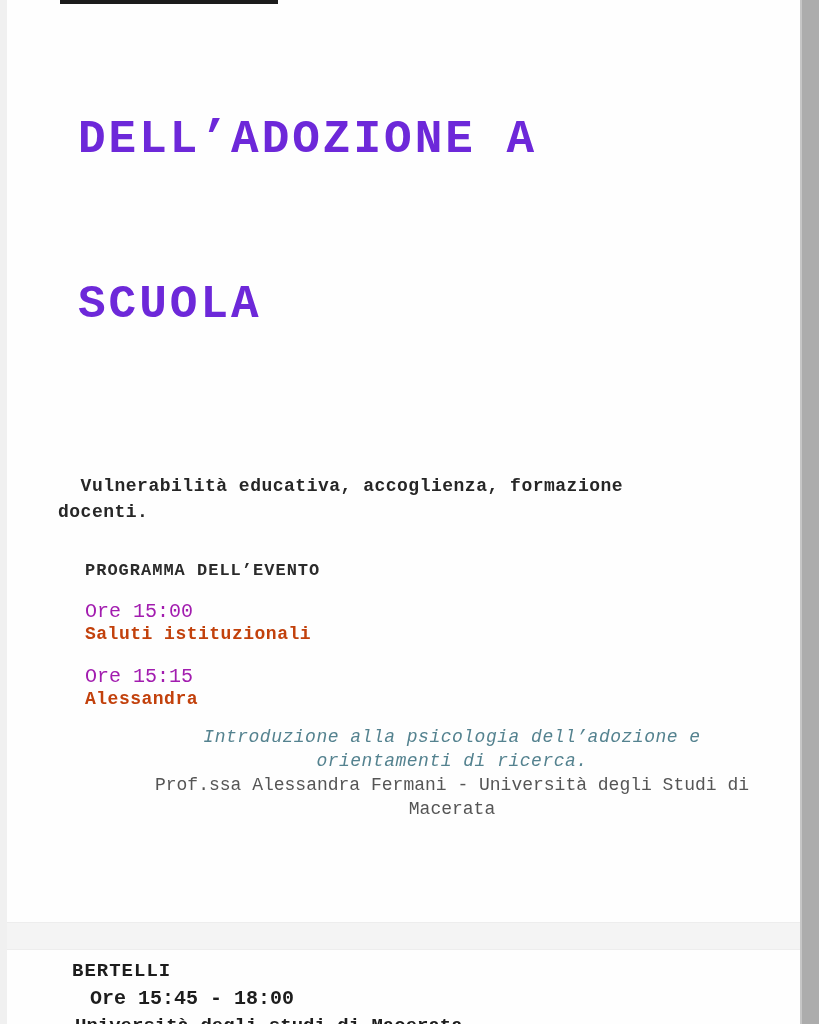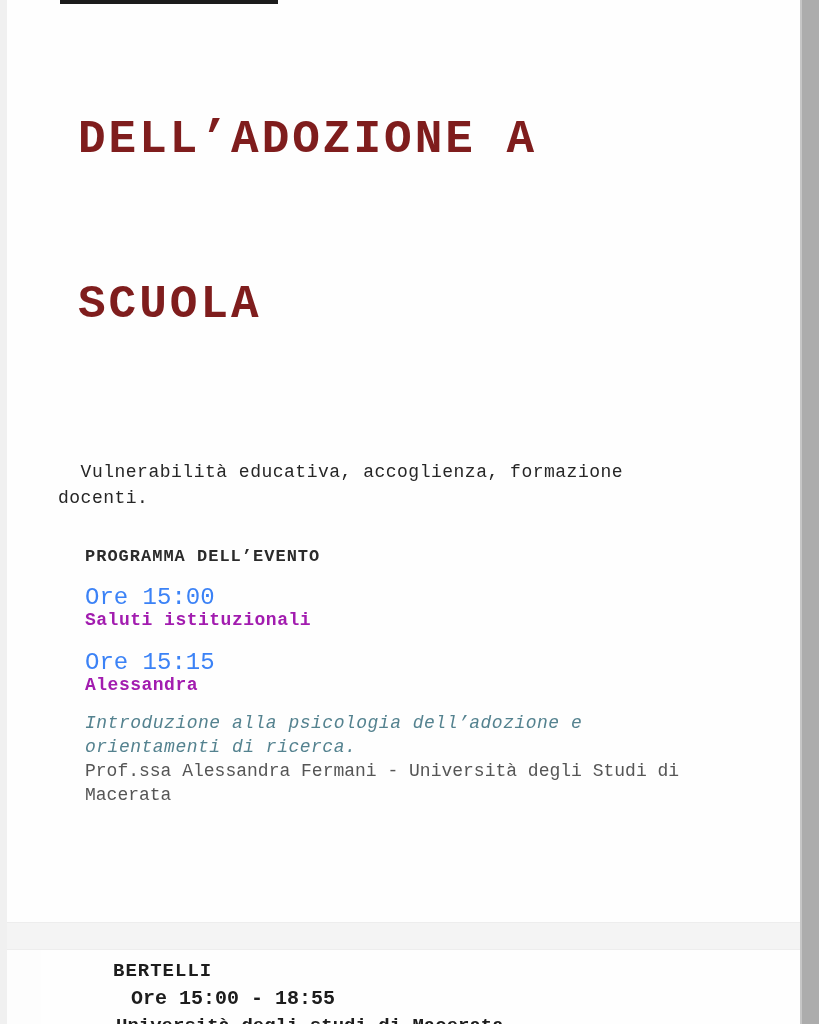--- a/index.html
+++ b/index.html
@@ -14,47 +14,47 @@
   .left-strip {
     position: absolute; left: 0; top: 0; width: 7px; height: 1024px;
     background: #f0f0f0; z-index: 6;
   }
   .right-strip {
     position: absolute; right: 0; top: 0; width: 17px; height: 1024px;
     background: #acacac; border-left: 2px solid #c6c6c6; z-index: 6;
   }
   .page-1 { position: relative; height: 922px; background: #fefefe; overflow: hidden; }
   .gap-band { height: 26px; background: #f4f4f4; border-top: 1px solid #ededed; border-bottom: 1px solid #ededed; }
-  .page-2 { background: #fefefe; height: 75px; position: relative; margin-left: 41px; }
+  .page-2 { background: #fefefe; height: 75px; position: relative; }
 
   .top-cut-line {
     position: absolute; left: 60px; top: 0; width: 218px; height: 4px;
     background: #1c1c1c;
   }
   .doc-title {
     margin: 3px 0 0 78px;
     font-size: 46px; font-weight: bold; letter-spacing: 3px;
-    line-height: 55px; color: #7f1d1d; white-space: pre;
+    line-height: 55px; color: #6d28d9; white-space: pre;
   }
   .doc-subtitle {
-    margin: 16px 0 0 58px;
-    font-size: 18px; font-weight: normal; line-height: 26px;
+    margin: 30px 0 0 58px;
+    font-size: 18px; font-weight: bold; line-height: 26px;
     color: #262626; white-space: pre-wrap; letter-spacing: 0.5px;
   }
   .program { margin: 36px 0 15px 85px; }
   .program-heading {
     font-size: 17px; font-weight: bold; letter-spacing: 1px; color: #2b2b2b;
   }
   .slot { margin-top: 21px; }
-  .slot-time { color: #3b82f6; font-size: 24px; line-height: 22px; }
+  .slot-time { color: #a21caf; font-size: 20px; line-height: 22px; }
   .slot-label {
-    color: #a21caf; font-weight: bold; font-size: 18px;
+    color: #c2410c; font-weight: bold; font-size: 18px;
     line-height: 22px; letter-spacing: 0.5px;
   }
-  .talk { margin: 10px 0 0 85px; font-size: 18px; line-height: 24px; }
+  .talk { margin: 10px 0 0 85px; font-size: 18px; line-height: 24px; text-align: center; }
   .talk-title {
     color: #54828f; font-style: italic; white-space: pre-wrap; letter-spacing: 0.5px;
   }
   .talk-speaker { color: #555555; white-space: pre-wrap; }
   .p2-inner { padding: 8px 0 0 72px; }
   .venue-line2 {
     font-size: 19px; font-weight: bold; letter-spacing: 1px;
     color: #1d1d1d; line-height: 27px;
   }
   .p2-time {
@@ -107,16 +107,16 @@
   <div class="talk talk-2">
   </div>
 
 </div>
 
 <div class="gap-band"></div>
 
 <div class="page-2">
   <div class="p2-inner">
     <div class="venue-line2">BERTELLI</div>
-    <div class="p2-time">Ore 15:00 - 18:55</div>
+    <div class="p2-time">Ore 15:45 - 18:00</div>
     <div class="p2-org">Università degli studi di Macerata</div>
   </div>
 </div>
 
 </body></html>

